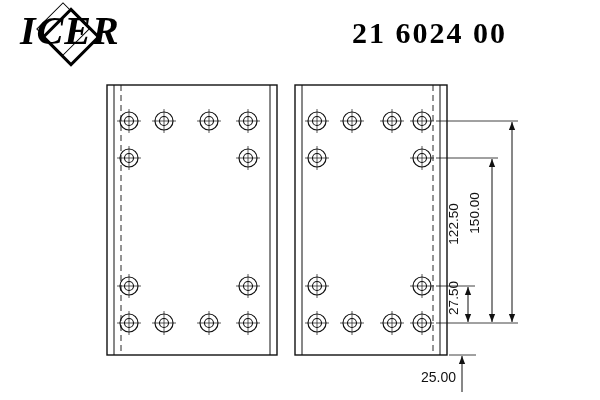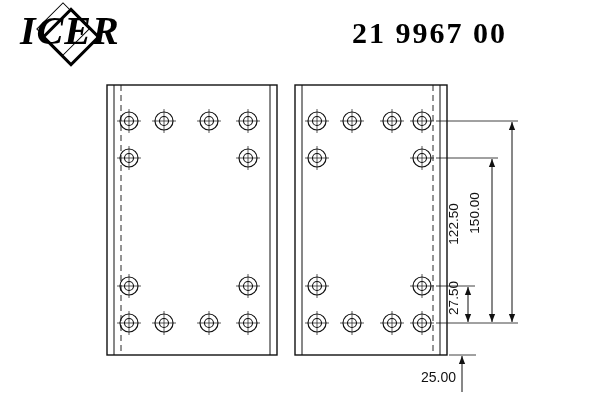--- a/index.html
+++ b/index.html
@@ -61,21 +61,21 @@
 <body>
 
 <div class="page">
 
   <div class="logo">
     <div class="logo-diamond-shadow"></div>
     <div class="logo-diamond"></div>
     <div class="logo-text">ICER</div>
   </div>
 
-  <div class="part-number">21 9967 00</div>
+  <div class="part-number">21 6024 00</div>
 
   <svg class="drawing" width="600" height="400" viewBox="0 0 600 400">
     <defs>
       <marker id="arrow" viewBox="0 0 10 10" refX="9" refY="5" markerWidth="9" markerHeight="9" orient="auto-start-reverse">
         <path d="M0,1.5 L9,5 L0,8.5 z" fill="#111"></path>
       </marker>
     </defs>
 
     <g fill="none" stroke="#111">
       <rect x="107" y="85" width="170" height="270" fill="#ffffff" stroke-width="1.4"></rect>

